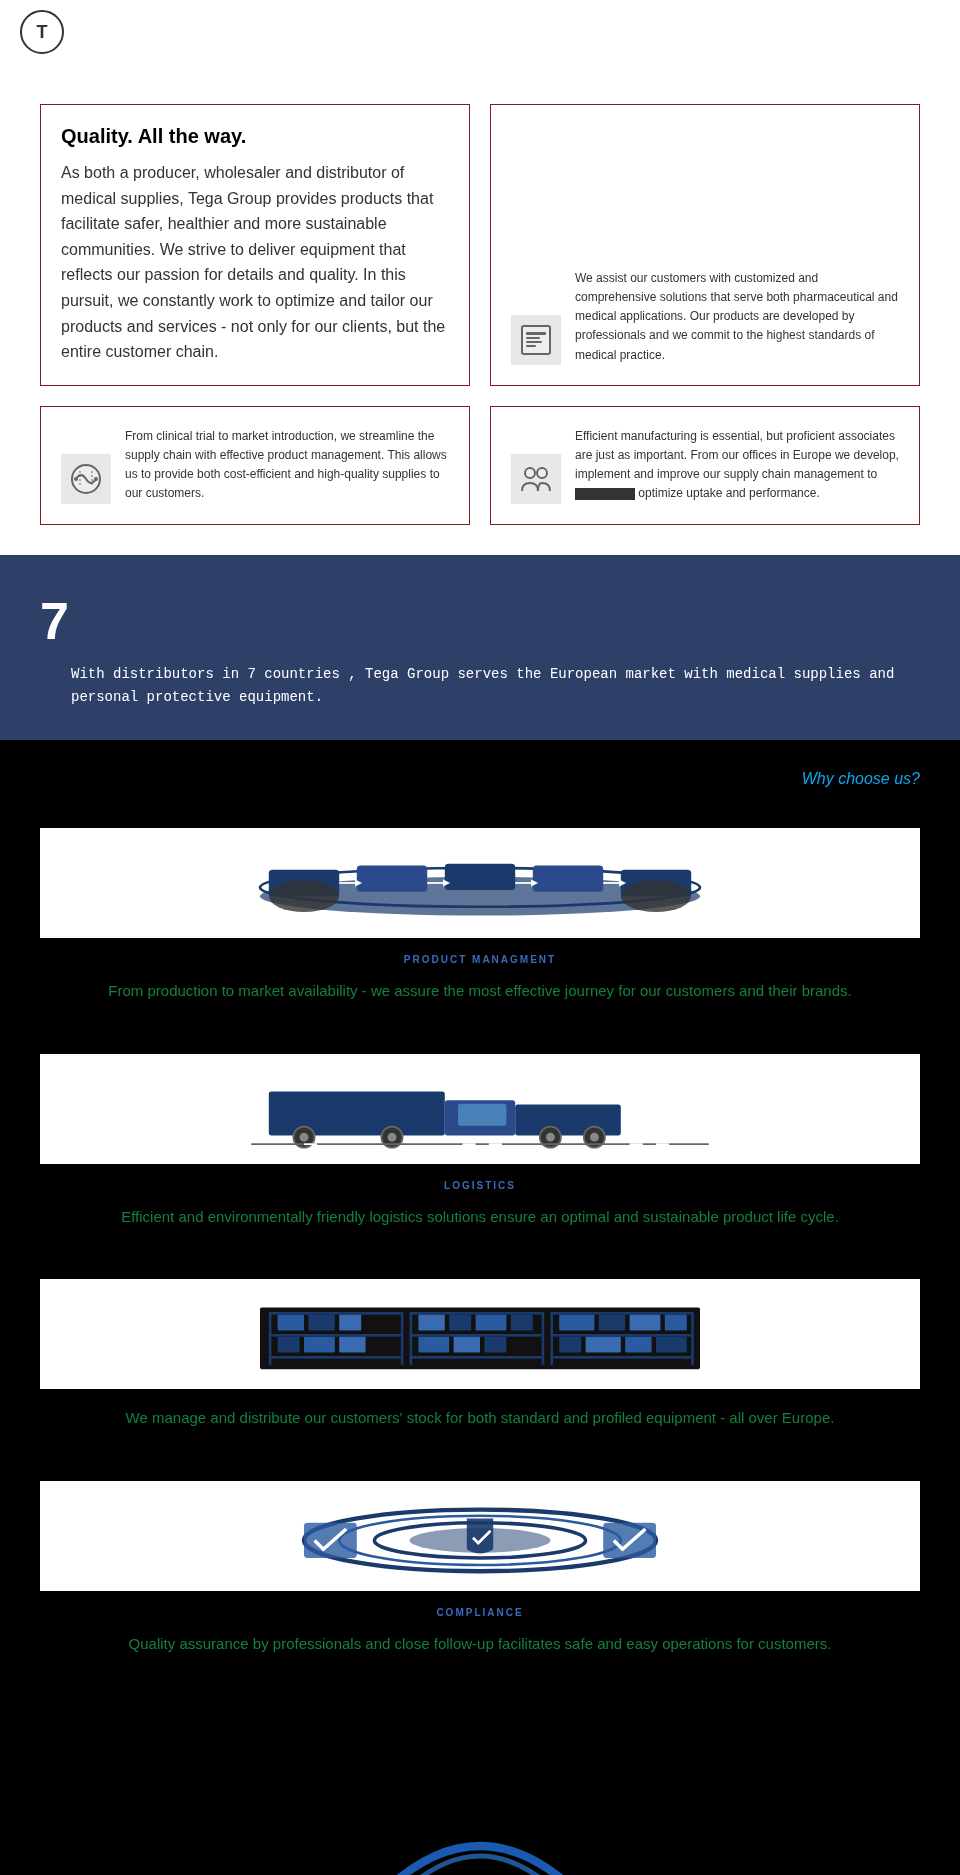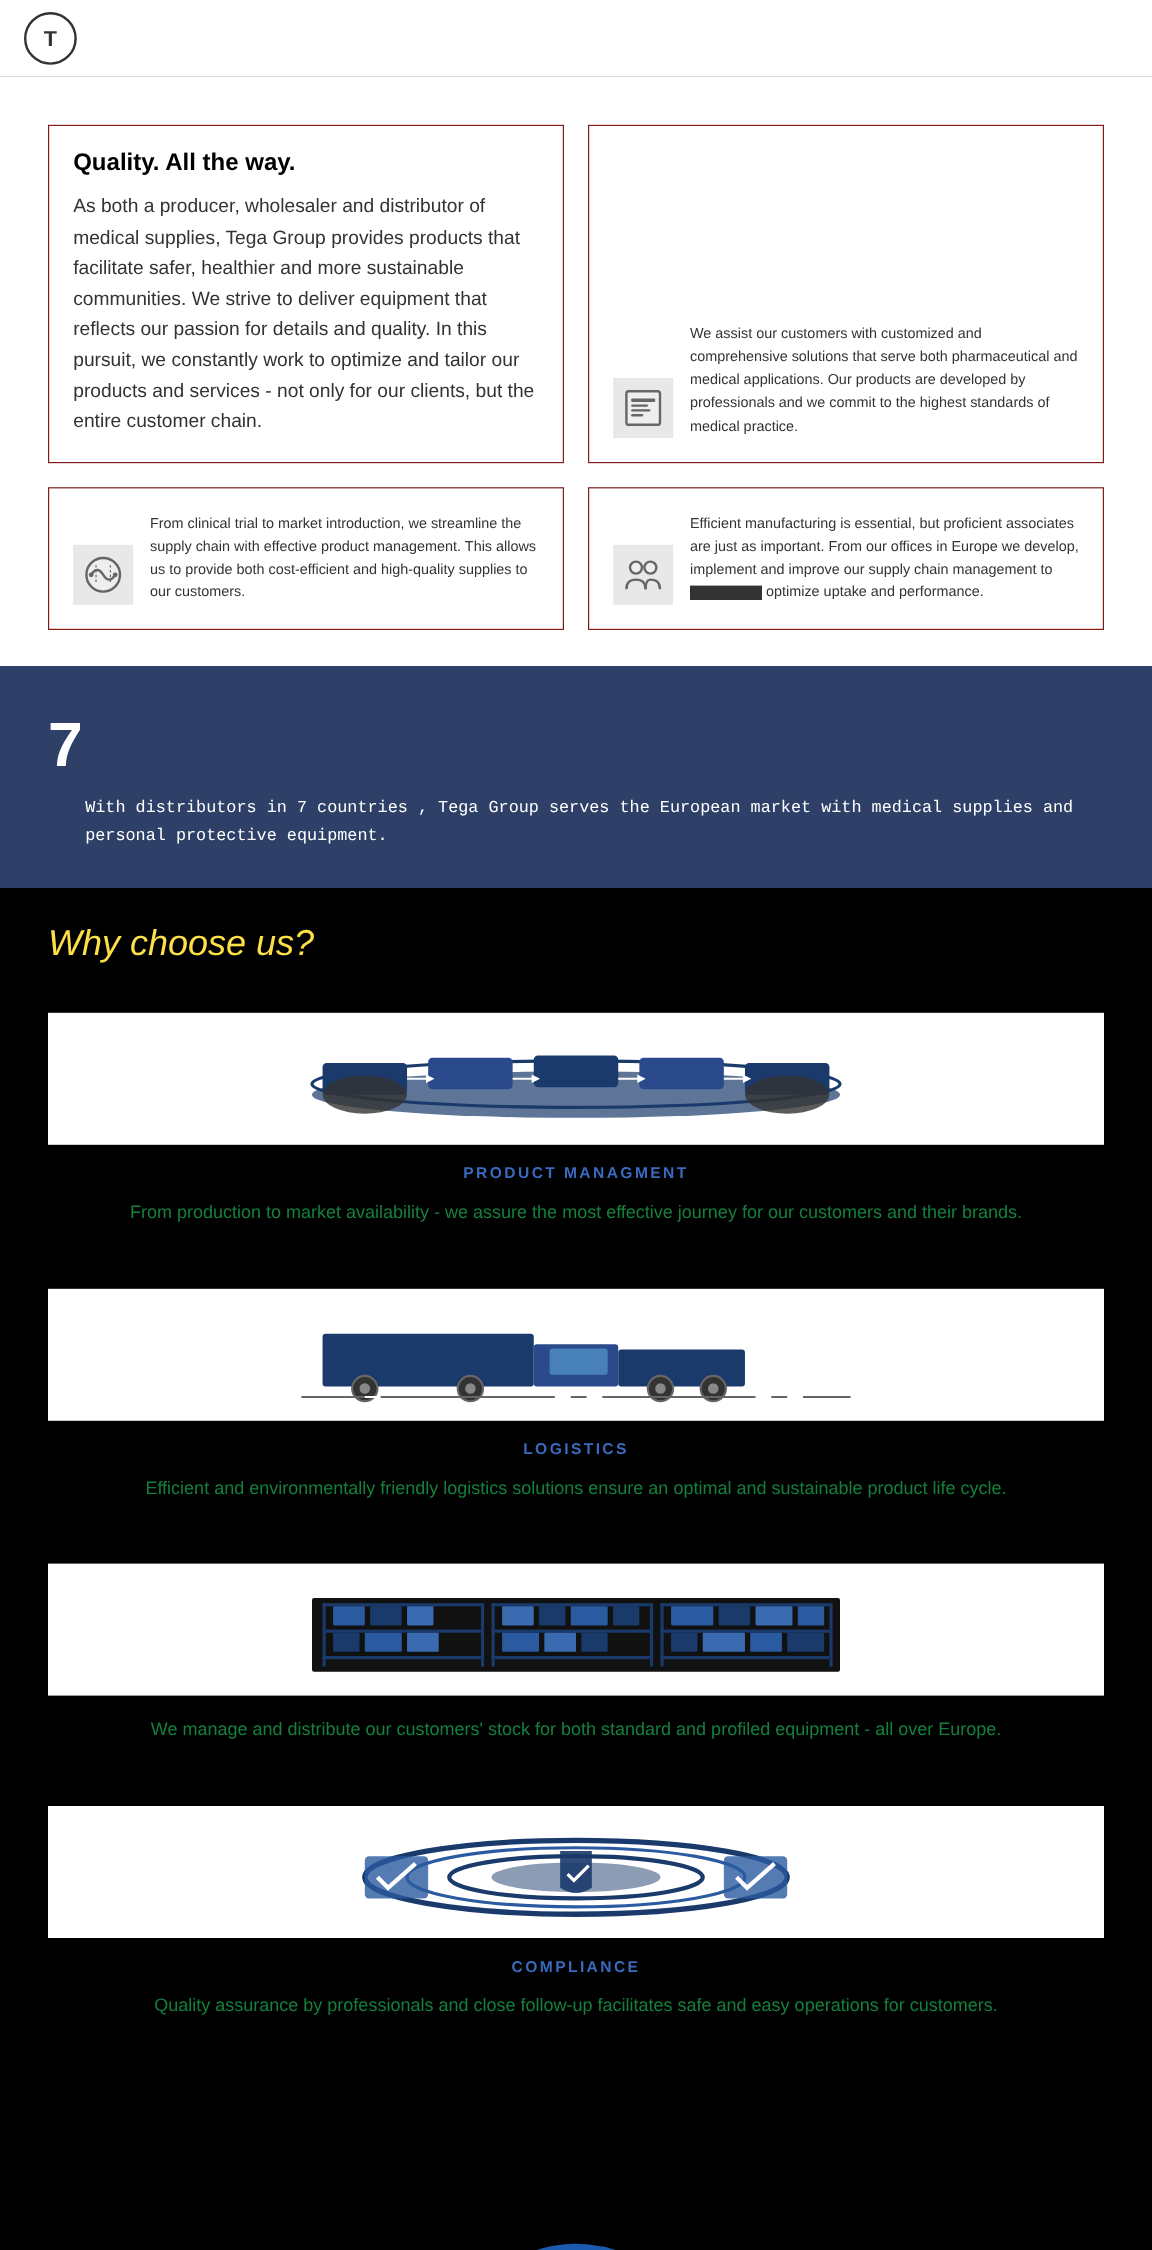--- a/index.html
+++ b/index.html
@@ -109,23 +109,23 @@
       color: #fff;
       margin-left: 31px;
     }
 
     
     .why-section {
       background: #000;
       padding: 30px 40px;
     }
     .why-title {
-      text-align: left;
-      font-size: 30px;
-      color: #fde047;
+      text-align: right;
+      font-size: 16px;
+      color: #0ea5e9;
       margin-bottom: 40px;
       font-style: italic;
     }
     .service-card {
       margin-bottom: 50px;
     }
     .service-image {
       width: 100%;
       height: 110px;
       background: #fff;
@@ -134,21 +134,21 @@
       justify-content: center;
       margin-bottom: 16px;
       overflow: hidden;
     }
     .service-image svg {
       width: 90%;
       height: 80%;
     }
     .service-title {
       text-align: center;
-      font-size: 13px;
+      font-size: 10px;
       font-weight: bold;
       letter-spacing: 2px;
       color: #3a6abf;
       margin-bottom: 10px;
     }
     .service-desc {
       text-align: center;
       font-size: 15px;
       color: #15803d;
       line-height: 1.7;

